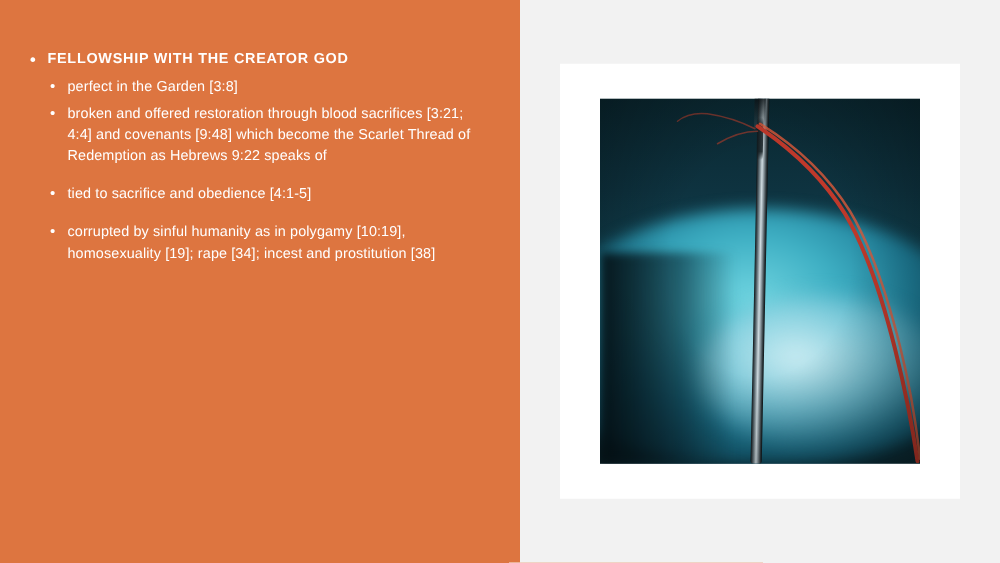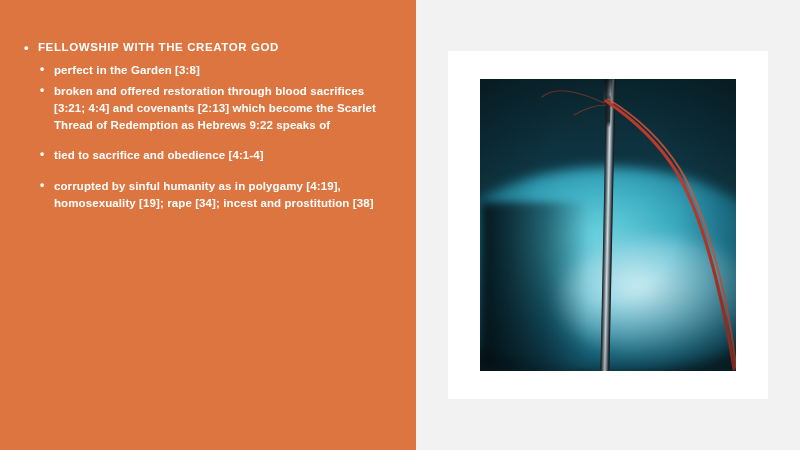--- a/index.html
+++ b/index.html
@@ -55,21 +55,21 @@
   }
   .sub-list {
     list-style: none;
     margin: 4px 0 0 0;
     padding: 0 0 0 18px;
   }
   .lvl2 {
     position: relative;
     color: #ffffff;
     font-size: 11.5px;
-    font-weight: bold;
+    font-weight: normal;
     padding-left: 14px;
     margin-bottom: 5px;
     line-height: 1.45;
     letter-spacing: 0.1px;
   }
   .lvl2::before {
     content: "•";
     position: absolute;
     left: 0;
     top: -1px;
@@ -206,33 +206,33 @@
 
 <div class="slide">
 
   <div class="left-panel">
     <ul class="bullet-list">
 
       <li class="group">
         <div class="lvl1">FELLOWSHIP WITH THE CREATOR GOD</div>
         <ul class="sub-list">
           <li class="lvl2">perfect in the Garden [3:8]</li>
-          <li class="lvl2">broken and offered restoration through blood sacrifices [3:21; 4:4] and covenants [2:13] which become the Scarlet Thread of Redemption as Hebrews 9:22 speaks of</li>
+          <li class="lvl2">broken and offered restoration through blood sacrifices [3:21; 4:4] and covenants [9:48] which become the Scarlet Thread of Redemption as Hebrews 9:22 speaks of</li>
         </ul>
       </li>
 
       <li class="group">
         <ul class="sub-list">
-          <li class="lvl2">tied to sacrifice and obedience [4:1-4]</li>
+          <li class="lvl2">tied to sacrifice and obedience [4:1-5]</li>
         </ul>
       </li>
 
       <li class="group">
         <ul class="sub-list">
-          <li class="lvl2">corrupted by sinful humanity as in polygamy [4:19], homosexuality [19];  rape [34]; incest and prostitution [38]</li>
+          <li class="lvl2">corrupted by sinful humanity as in polygamy [10:19], homosexuality [19];  rape [34]; incest and prostitution [38]</li>
         </ul>
       </li>
 
     </ul>
   </div>
 
   <div class="right-panel">
     <div class="photo-frame">
       <div class="photo">
         <div class="bg-top"></div>

